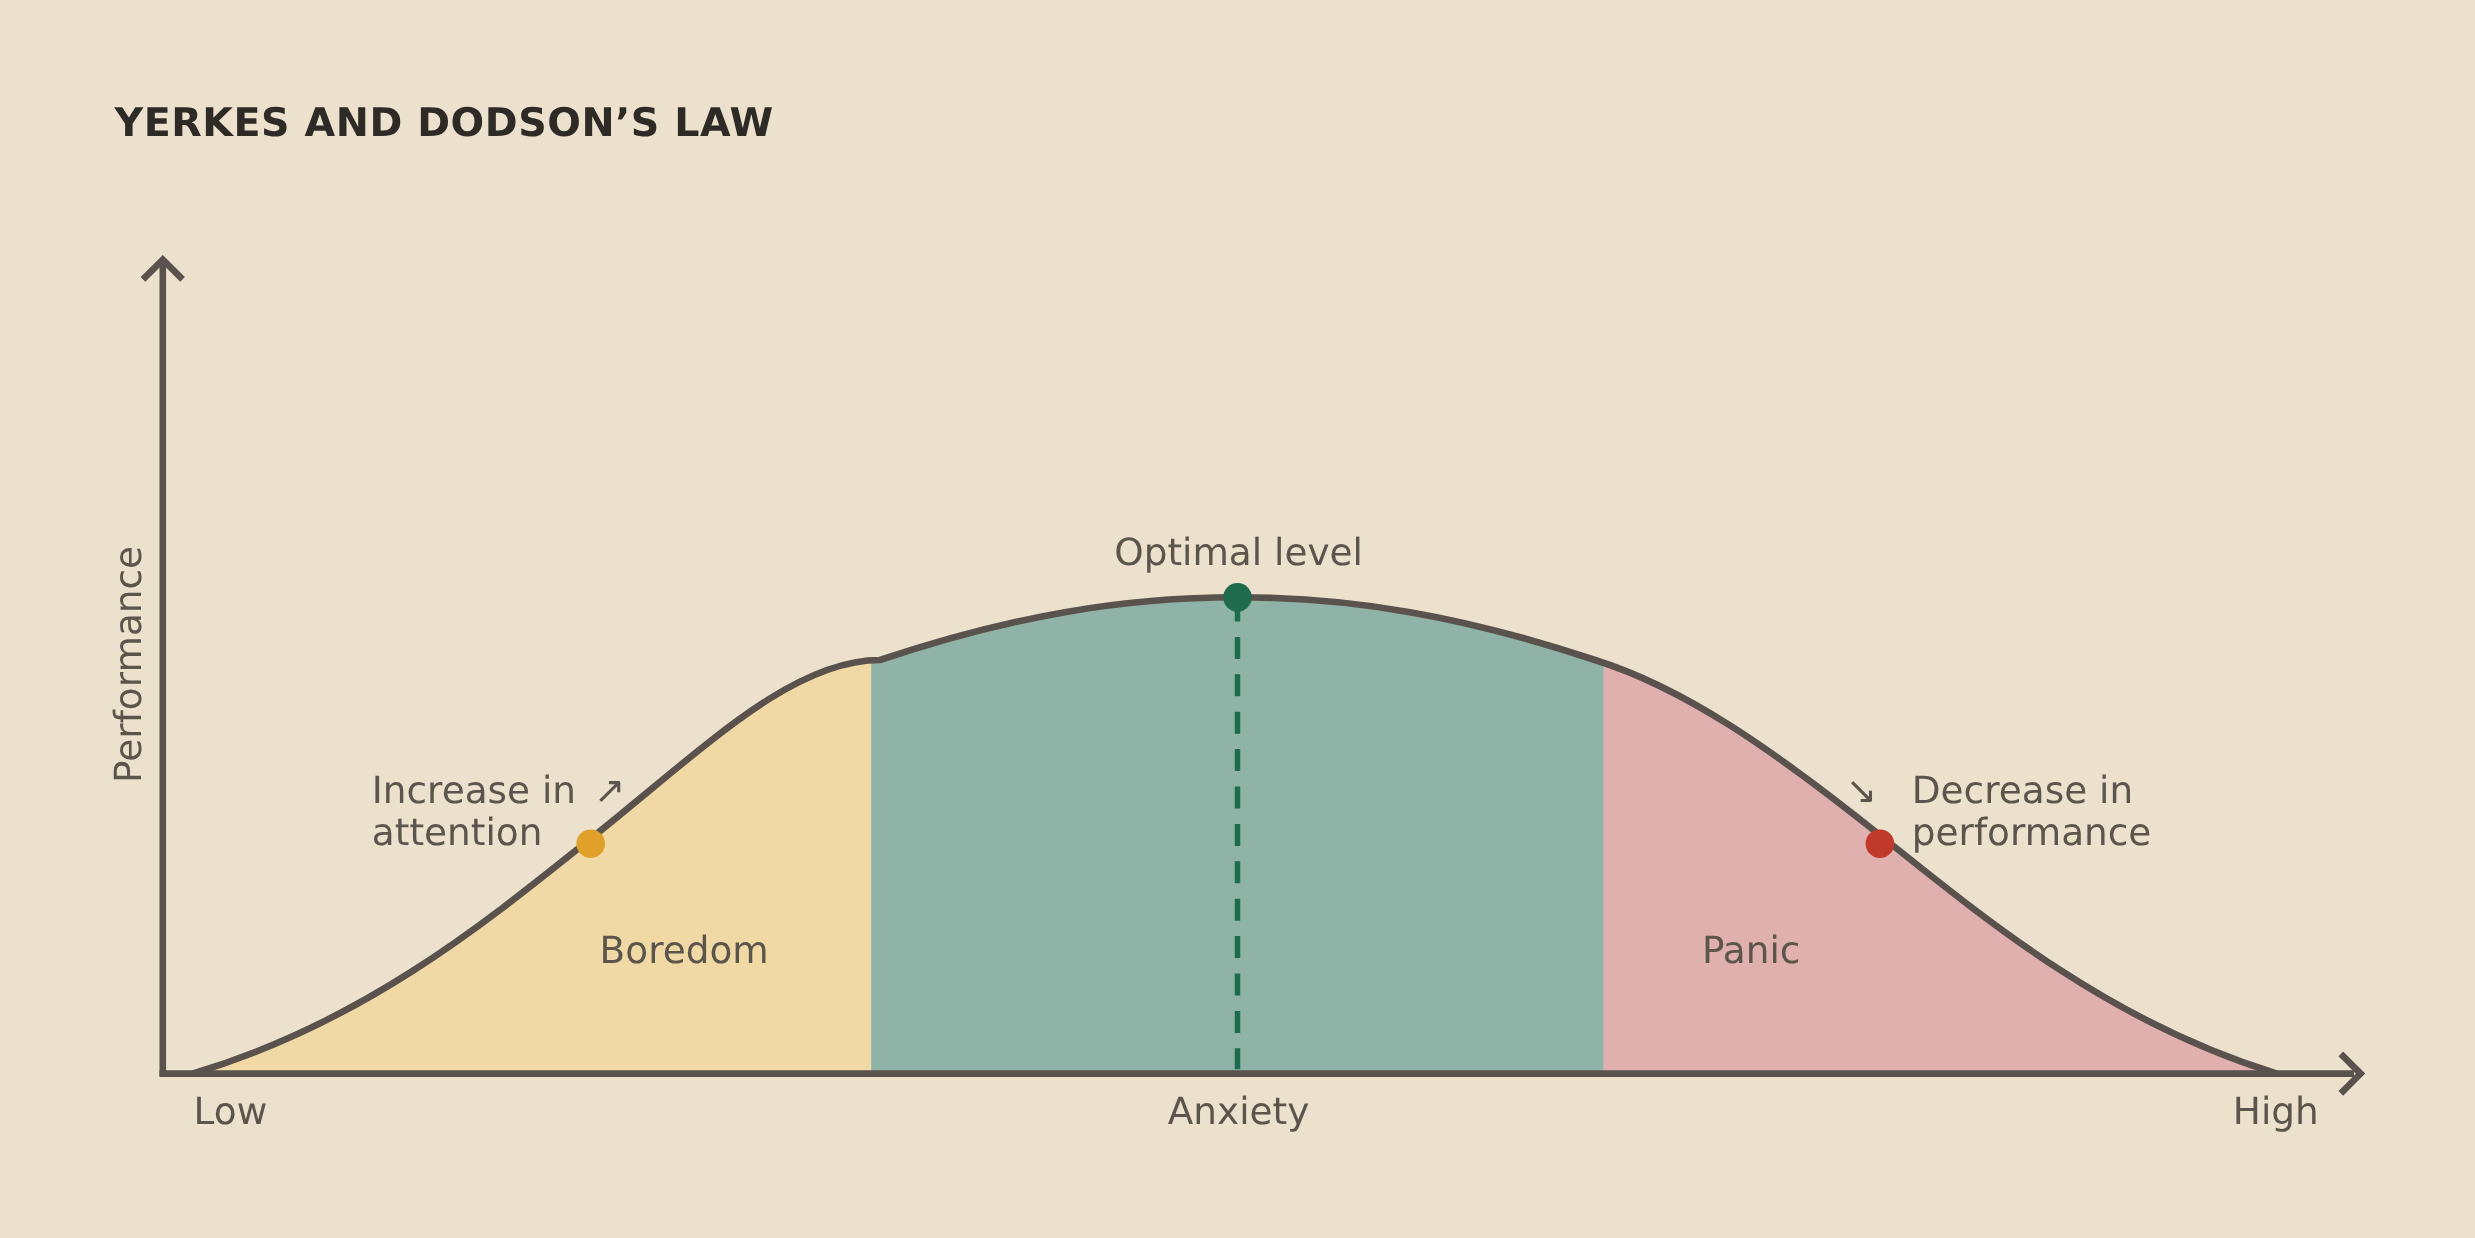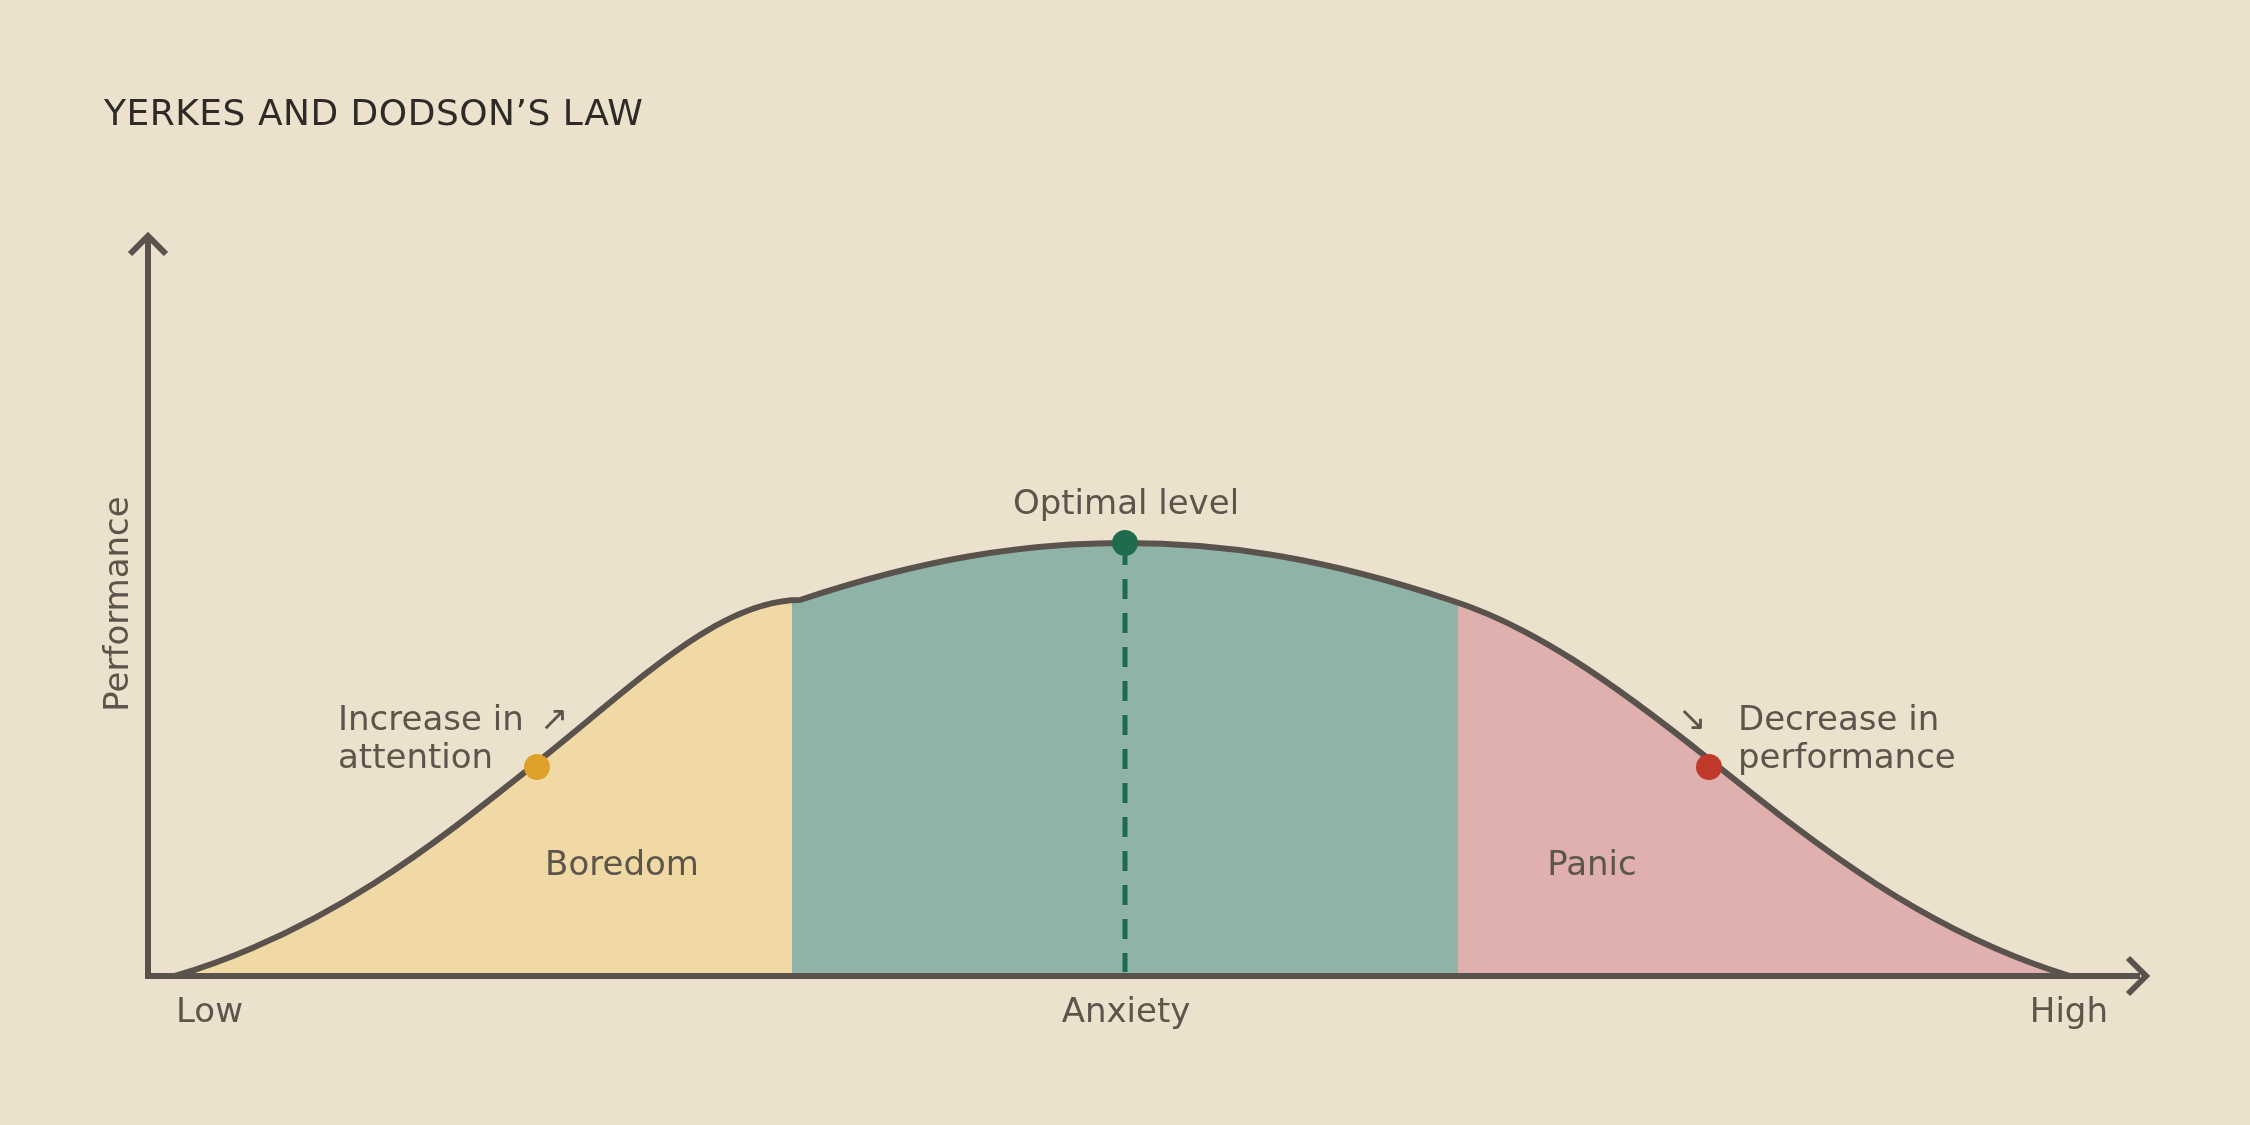--- a/index.html
+++ b/index.html
@@ -5,21 +5,21 @@
   html, body { margin: 0; padding: 0; }
   body {
     width: 2250px; height: 1125px; overflow: hidden;
     background: #ebe1cc;
     font-family: "DejaVu Sans", "Liberation Sans", sans-serif;
     position: relative;
   }
   #title {
     position: absolute; left: 104px; top: 92px;
     font-family: "DejaVu Sans", sans-serif;
-    font-weight: normal; font-size: 36px; color: #2e2b27;
+    font-weight: bold; font-size: 36px; color: #2e2b27;
     letter-spacing: 0.5px;
   }
   svg#chart { position: absolute; left: 0; top: 0; }
   .lbl { font-family: "DejaVu Sans", sans-serif; fill: #5c554c; }
 </style>
 </head>
 <body>
 
 <div id="title">YERKES AND DODSON’S LAW</div>
 

